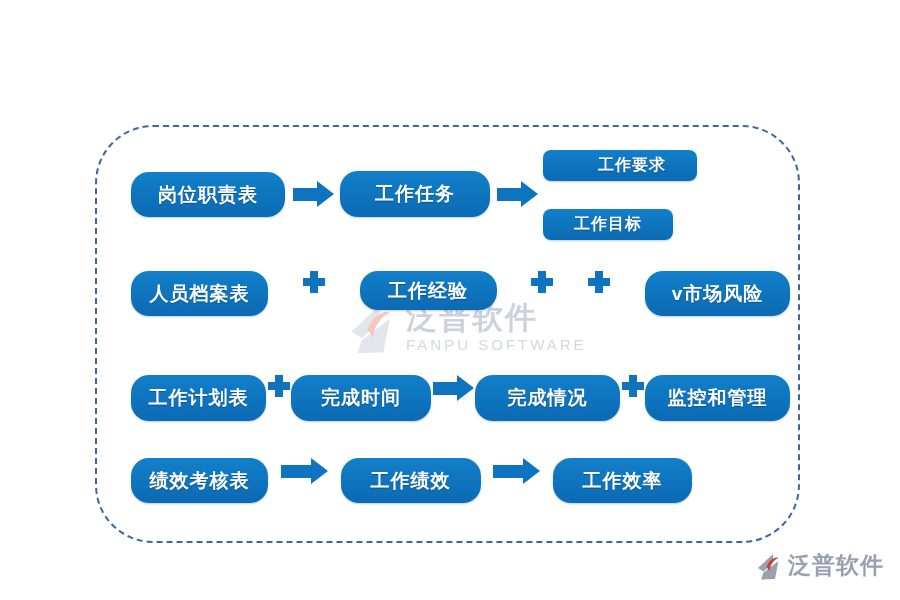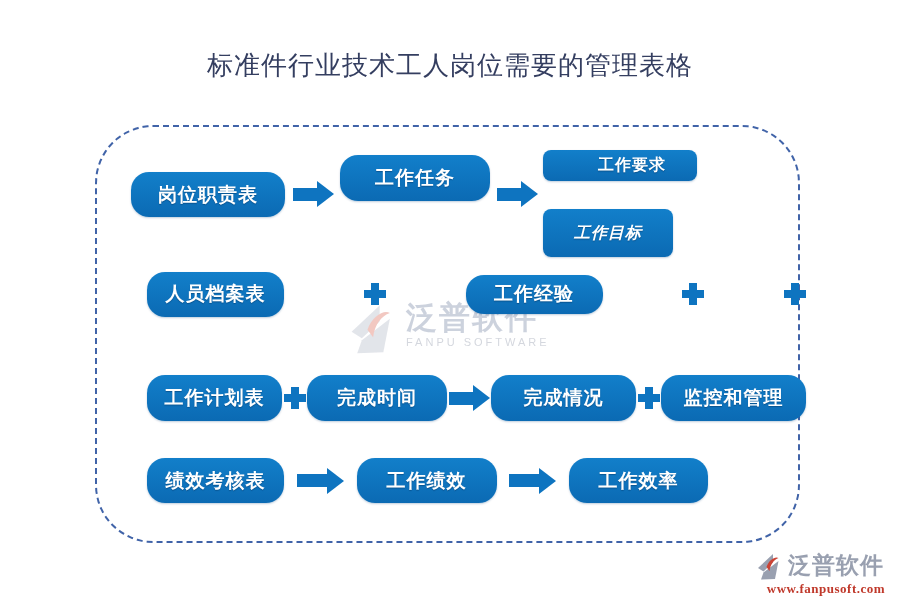--- a/index.html
+++ b/index.html
@@ -15,21 +15,21 @@
 
   
   .box{position:absolute;display:flex;align-items:center;justify-content:center;
        background:linear-gradient(180deg,var(--accent_blue_light,#127fca),var(--accent_blue_dark,#0b6ab3));
        border-radius:18px;color:#fff;font-weight:bold;font-size:19px;letter-spacing:1px;
        text-shadow:0 1px 1px rgba(0,40,80,.4);z-index:2;box-shadow:0 1px 2px rgba(0,60,120,.25);}
   .box.small{font-size:16px;border-radius:8px;letter-spacing:1px;}
   .row .box{position:static;flex:0 0 auto;}
 
   
-  .row{position:absolute;display:flex;align-items:center;justify-content:space-between;z-index:2;margin-left:16px;}
+  .row{position:absolute;display:flex;align-items:flex-start;justify-content:space-between;z-index:2;}
   .row2{left:131px;top:271px;width:659px;height:46px;}
   .row3{left:131px;top:375px;width:659px;height:46px;}
   .row4{left:131px;top:458px;width:561px;height:45px;}
 
   
   .arrow{display:flex;align-items:center;z-index:2;}
   .arrow .bar{width:24px;height:13px;background:var(--accent_blue,#0e74c0);}
   .arrow .head{width:0;height:0;border-top:13px solid transparent;border-bottom:13px solid transparent;
                border-left:17px solid var(--accent_blue,#0e74c0);}
   .arrow.long .bar{width:30px;}
@@ -40,70 +40,70 @@
   .plus::before{content:"";position:absolute;left:0;right:0;top:50%;margin-top:-4px;height:8px;
                 background:var(--accent_blue,#0e74c0);}
   .plus::after{content:"";position:absolute;top:0;bottom:0;left:50%;margin-left:-4px;width:8px;
                background:var(--accent_blue,#0e74c0);}
 
   
   .watermark{position:absolute;left:346px;top:300px;display:flex;align-items:flex-start;gap:4px;
              z-index:1;opacity:.75;}
   .wm-logo{width:56px;height:56px;opacity:.55;}
   .wm-brand{font-size:31px;font-weight:bold;color:var(--watermark_gray,#bcc3d2);letter-spacing:2px;line-height:36px;}
-  .wm-caption{font-size:11px;color:#c6cad3;letter-spacing:3px;margin-top:0px;}
+  .wm-caption{font-size:15px;color:#c6cad3;letter-spacing:3px;margin-top:0px;}
 
   
   .footer{position:absolute;left:755px;top:550px;width:142px;z-index:3;}
   .footer-top{display:flex;align-items:center;gap:3px;}
   .ft-logo{width:30px;height:30px;}
   .ft-brand{font-size:23px;font-weight:bold;color:var(--logo_gray,#99a0b0);letter-spacing:1px;}
   .footer-url{margin-top:0;text-align:center;font-family:"Liberation Serif","DejaVu Serif",serif;
               font-weight:700;font-size:13px;color:var(--url_red,#c0392b);letter-spacing:.5px;}
 </style>
 </head>
 <body>
 
 <div class="canvas">
 
-  <h1 class="title">标准件行业技术工人岗位需要的管理表格</h1>
 
   <div class="frame"></div>
 
   <div class="watermark">
     <svg class="wm-logo" viewBox="0 0 60 60">
       <path d="M6,34 L36,6 L36,23 L17,41 Z" fill="#b9bfcc"></path>
       <path d="M17,43 L47,20 L40,56 L12,57 Z" fill="#b9bfcc"></path>
       <path d="M23,32 C28,17 41,10 47,14 C38,17 31,26 29,40 Z" fill="#e07a6a"></path>
     </svg>
     <div class="wm-text">
       <div class="wm-brand">泛普软件</div>
       <div class="wm-caption">FANPU SOFTWARE</div>
     </div>
   </div>
 
   <div class="box" style="left:131px;top:172px;width:154px;height:45px;">岗位职责表</div>
   <div class="arrow abs" style="left:293px;top:181px;">
     <span class="bar"></span>
     <span class="head"></span>
   </div>
-  <div class="box" style="left:340px;top:155px;width:150px;height:46px;">工作任务</div>
+  <div class="box" style="left:340px;top:171px;width:150px;height:46px;">工作任务</div>
   <div class="arrow abs" style="left:497px;top:181px;">
     <span class="bar"></span>
     <span class="head"></span>
   </div>
   <div class="box small" style="left:543px;top:150px;width:130px;height:31px;padding-left:24px;">工作要求</div>
-  <div class="box small" style="left:543px;top:209px;width:130px;height:48px;font-style:italic;">工作目标</div>
+  <div class="box small" style="left:543px;top:209px;width:130px;height:31px;">工作目标</div>
 
   <div class="row row2">
     <div class="box" style="width:137px;height:45px;">人员档案表</div>
     <div class="plus"></div>
     <div class="box" style="width:137px;height:39px;">工作经验</div>
     <div class="plus"></div>
     <div class="plus"></div>
+    <div class="box" style="width:145px;height:45px;">v市场风险</div>
   </div>
 
   <div class="row row3">
     <div class="box" style="width:135px;height:46px;">工作计划表</div>
     <div class="plus"></div>
     <div class="box" style="width:140px;height:46px;">完成时间</div>
     <div class="arrow">
       <span class="bar"></span>
       <span class="head"></span>
     </div>
@@ -128,16 +128,15 @@
 
   <div class="footer">
     <div class="footer-top">
       <svg class="ft-logo" viewBox="0 0 60 60">
         <path d="M6,34 L36,6 L36,23 L17,41 Z" fill="#99a0b0"></path>
         <path d="M17,43 L47,20 L40,56 L12,57 Z" fill="#99a0b0"></path>
         <path d="M23,32 C28,17 41,10 47,14 C38,17 31,26 29,40 Z" fill="#cb4335"></path>
       </svg>
       <span class="ft-brand">泛普软件</span>
     </div>
-    <div class="footer-url">www.fanpusoft.com</div>
   </div>
 
 </div>
 
 </body></html>

